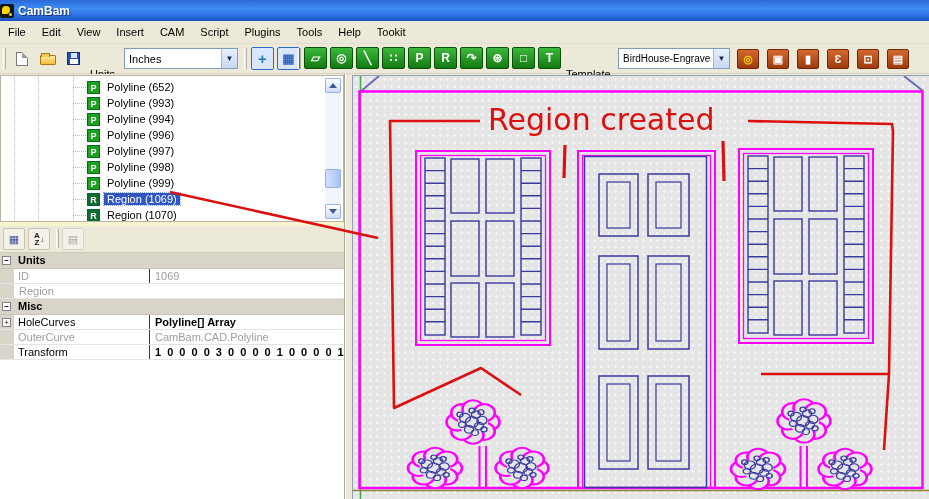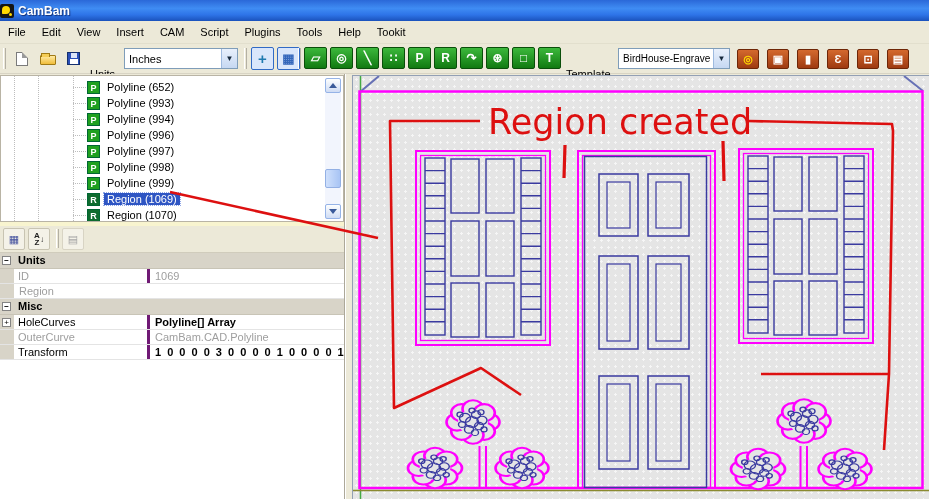--- a/index.html
+++ b/index.html
@@ -61,35 +61,35 @@
   .pbtn { position:absolute; top:2px; width:22px; height:22px; border:1px solid #c8c4b2; border-radius:2px; background:#f4f2e8; display:flex; align-items:center; justify-content:center; font-size:11px; }
   .pbtn.dis { color:#a6a6a6; border-color:#d8d4c4; }
   .azicon { font-size:8px; font-weight:bold; color:#222; line-height:7px; text-align:center; }
 
   .propgrid { position:absolute; left:0; top:178px; width:344px; height:247px; background:#fff; border-top:1px solid #d0ccbc; }
   .prow { position:relative; width:344px; display:flex; border-bottom:1px solid #e4e4e4; }
   .prow.cat { height:16px; background:#d8d4c8; font-weight:bold; border-bottom:1px solid #c8c4b6; }
   .prow.item { height:15px; }
   .gutter { width:14px; background:#d8d4c8; position:relative; flex:none; }
   .expbox { position:absolute; left:2px; top:3px; width:9px; height:9px; background:#fff; border:1px solid #848484; font-size:8px; line-height:7px; text-align:center; color:#000; }
-  .pkey { width:136px; flex:none; padding:1px 4px; border-right:3px solid #701a75; overflow:hidden; white-space:nowrap; }
+  .pkey { width:136px; flex:none; padding:1px 4px; border-right:1px solid #701a75; overflow:hidden; white-space:nowrap; }
   .pval { flex:1; padding:1px 5px; overflow:hidden; white-space:nowrap; }
   .prow.cat .pkey { border-right:none; font-weight:bold; color:#000; }
   .dis-t { color:#9e9e9e; }
   .bold-t { font-weight:bold; color:#000; }
   .transform-t { font-weight:bold; letter-spacing:1.5px; }
 
   
   .splitter { position:absolute; left:345px; top:74px; width:7px; height:425px; background:#ece9d8; border-left:1px solid #fff; }
   .canvas { position:absolute; left:352px; top:75px; width:577px; height:424px;
     background-color:#e5e5e5;
     background-image:radial-gradient(#f6f6f6 1px, transparent 1.2px);
     background-size:7px 7px; border-left:1px solid #93a0b4; border-top:1px solid #93a0b4; overflow:hidden; }
   .cadsvg { position:absolute; left:0; top:0; }
-  .regiontext { position:absolute; left:135px; top:26px; font-family:"DejaVu Sans",sans-serif; font-size:35px; color:#dd1010; white-space:nowrap; }
+  .regiontext { position:absolute; left:135px; top:26px; font-family:"DejaVu Sans",sans-serif; font-size:30px; color:#dd1010; white-space:nowrap; }
   .overlay { position:absolute; left:0; top:0; width:929px; height:499px; pointer-events:none; z-index:50; }
 </style>
 </head>
 <body>
 
 <div id="root">
 
   <div class="titlebar">
     <div class="appicon"></div>
     <span class="title">CamBam</span>

